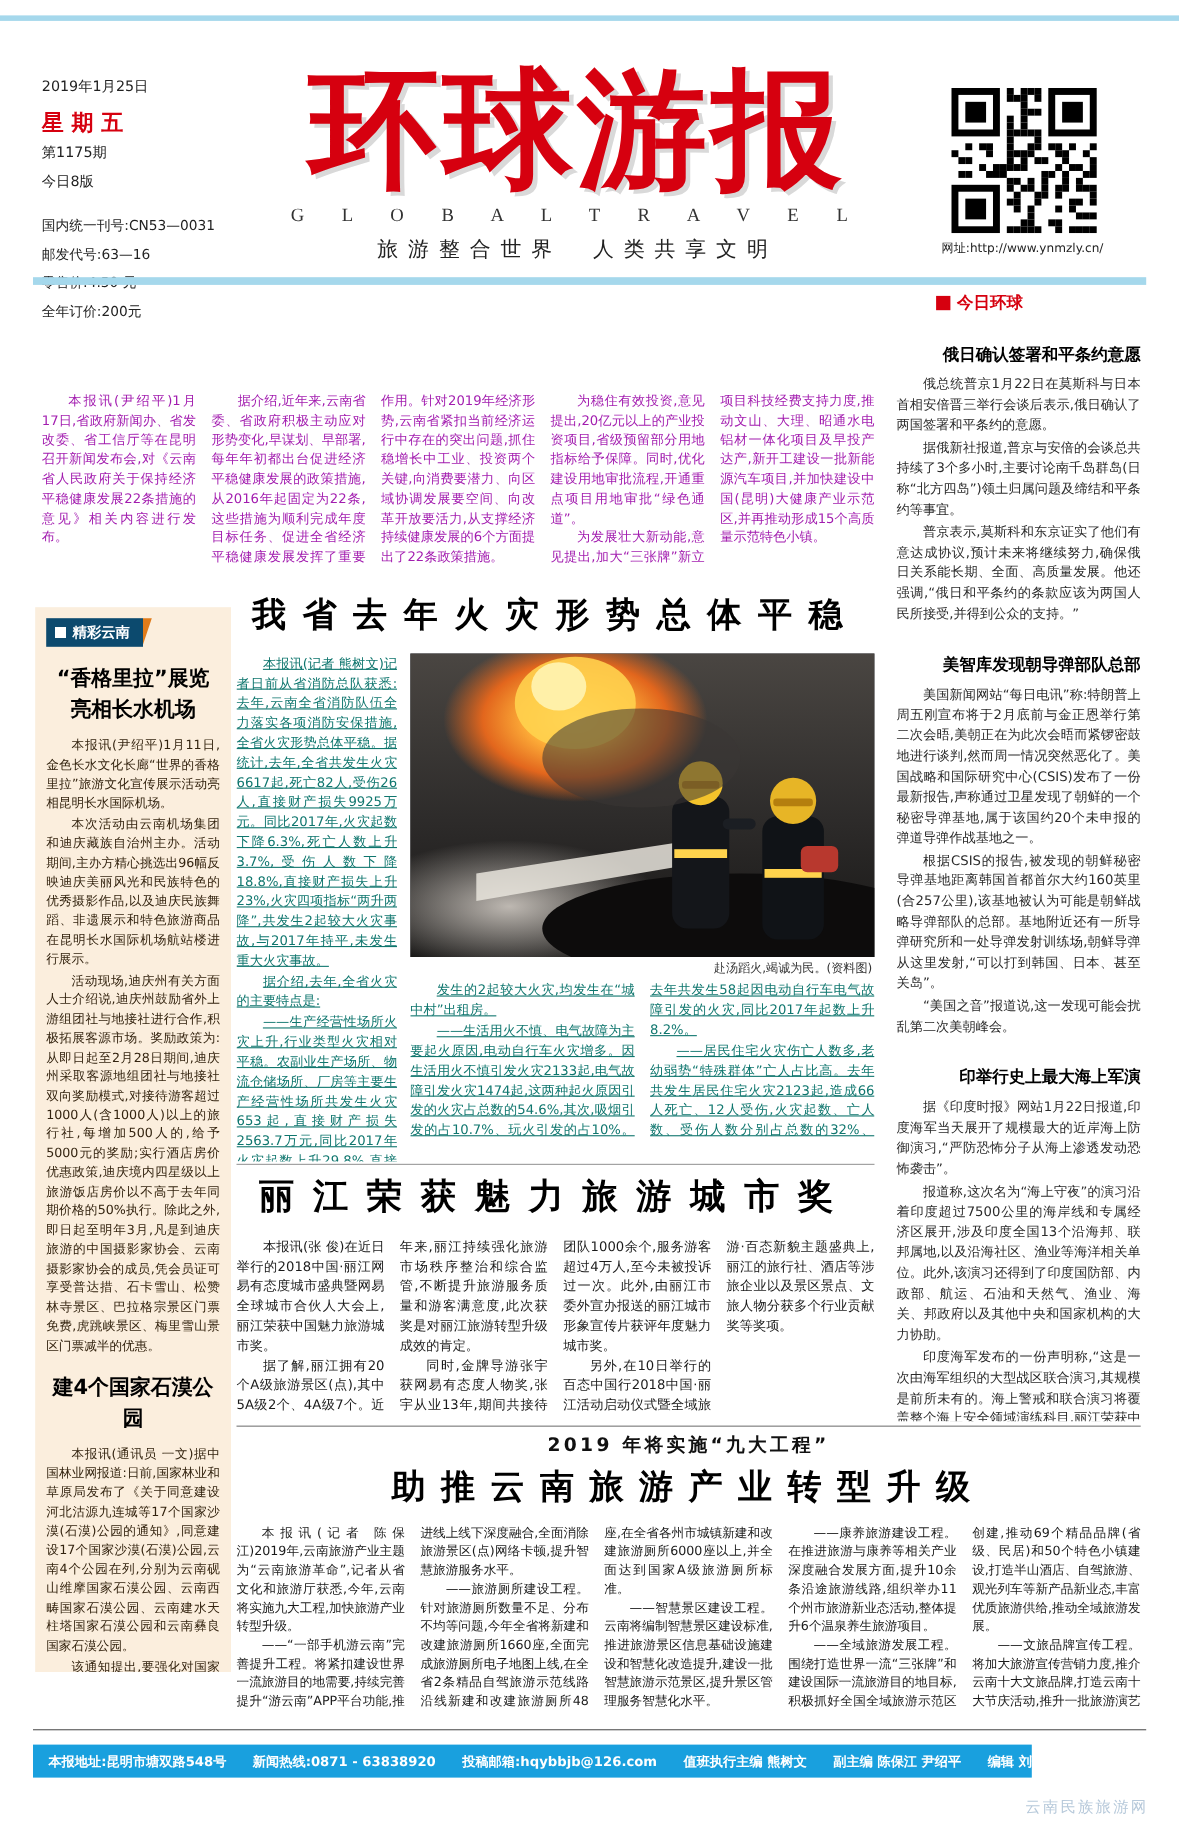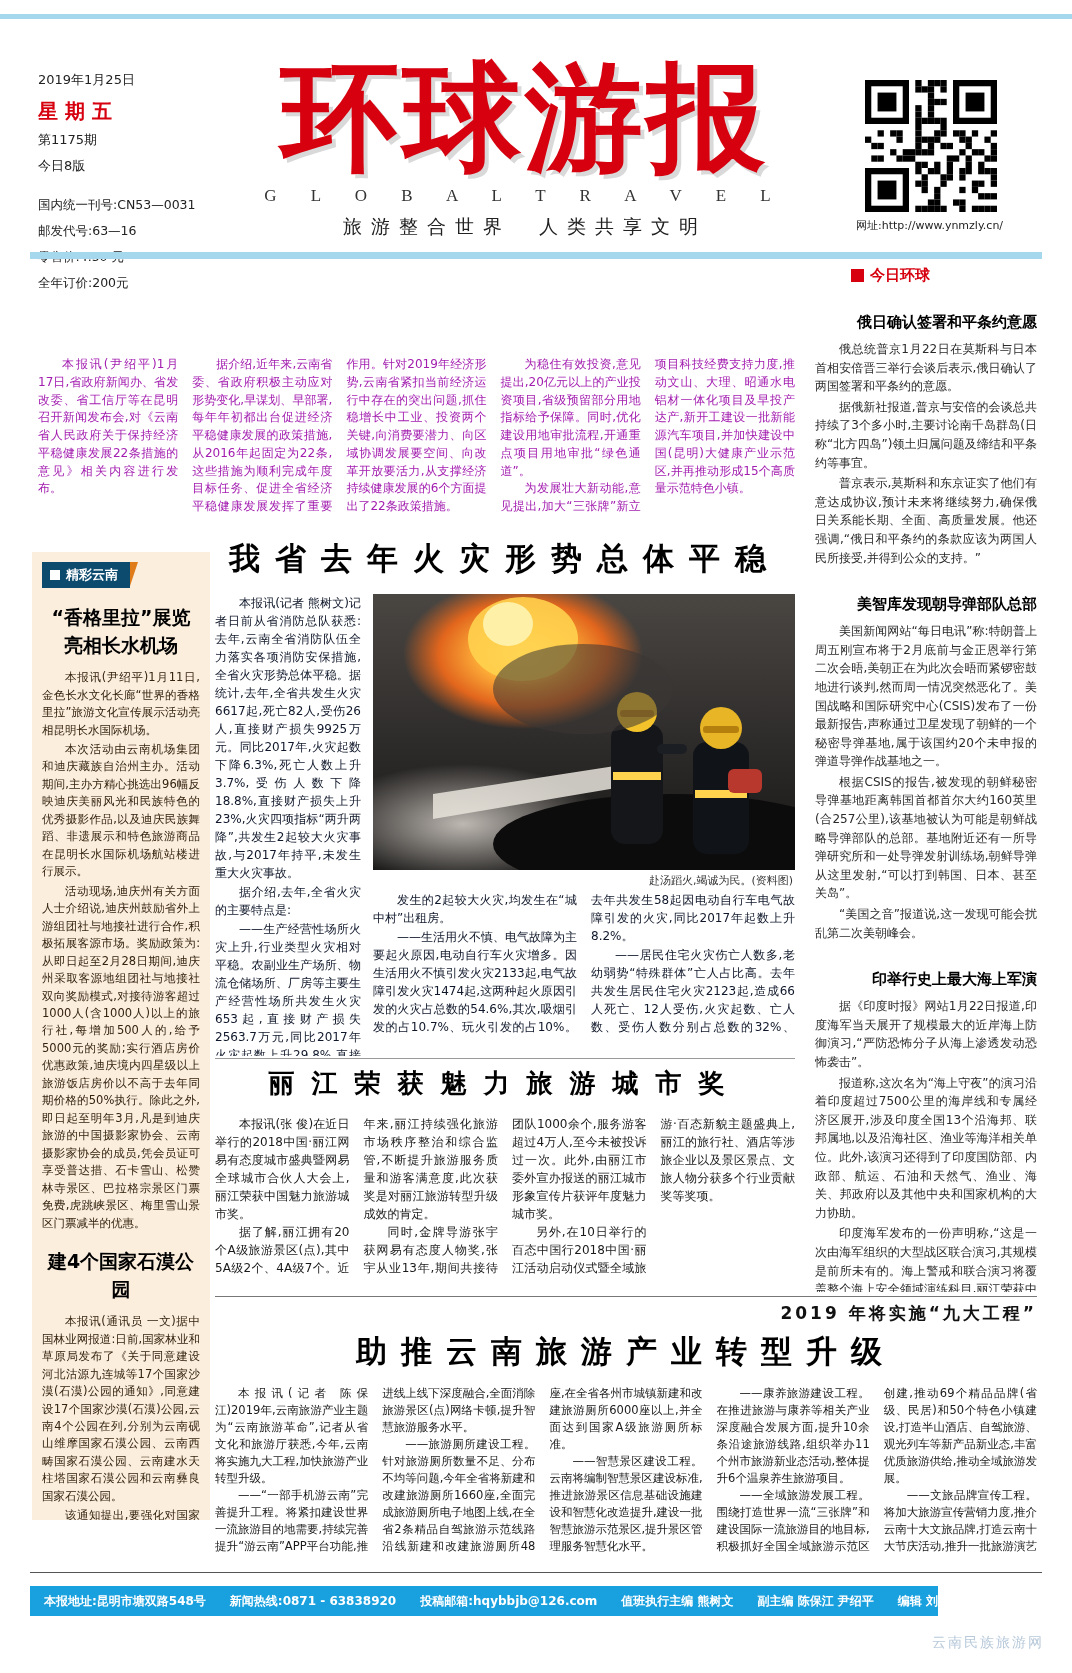--- a/index.html
+++ b/index.html
@@ -48,36 +48,36 @@
   .left-tag::after{content:"";position:absolute;right:-8px;top:0;border-left:8px solid #e07b1a;
       border-bottom:24px solid transparent;}
   .left-col h2{font-size:19px;font-weight:900;text-align:center;line-height:1.45;color:#000;margin:16px 0 10px 0;}
   .left-col p{font-size:11.5px;line-height:1.52;color:#33230f;margin-bottom:2px;}
 
   
   .fire{position:absolute;left:215px;top:538px;width:580px;}
   .fire .headline{text-align:center;font-weight:900;font-size:31px;letter-spacing:15px;color:#000;white-space:nowrap;}
   .fire-grid{display:grid;grid-template-columns:146px 1fr;column-gap:12px;margin-top:14px;}
   .fire-c1{grid-row:1 / span 3;height:462px;overflow:hidden;}
-  .fire-c1 p,.fire-below p{font-size:12px;line-height:1.5;color:#0f172a;margin-bottom:1px;}
+  .fire-c1 p,.fire-below p{font-size:12px;line-height:1.5;color:#0f766e;margin-bottom:1px;text-decoration:underline;}
   .photo{width:100%;height:276px;position:relative;overflow:hidden;background:#2a2a2c;}
   .photo svg{display:block;}
   .photo-caption{font-size:11px;color:#333;text-align:right;padding:3px 2px;}
   .fire-below{height:158px;overflow:hidden;column-count:2;column-gap:14px;}
 
   
   .rule{position:absolute;height:1px;background:#9a9a9a;}
   .lijiang{position:absolute;left:215px;top:1066px;width:580px;}
-  .lijiang .headline{text-align:center;font-weight:900;font-size:26px;letter-spacing:17px;color:#000;white-space:nowrap;}
+  .lijiang .headline{text-align:center;font-weight:900;font-size:32px;letter-spacing:17px;color:#000;white-space:nowrap;}
   .lijiang-body{margin-top:14px;height:162px;overflow:hidden;column-count:4;column-gap:14px;
       font-size:12px;line-height:1.5;color:#1a1a1a;}
 
   
   .jiuda{position:absolute;left:215px;top:1302px;width:822px;}
-  .jiuda .kicker{text-align:right;font-weight:bold;font-size:17px;letter-spacing:3px;color:#111;}
+  .jiuda .kicker{text-align:center;font-weight:bold;font-size:17px;letter-spacing:3px;color:#111;}
   .jiuda .headline{text-align:center;font-weight:900;font-size:31px;letter-spacing:14px;color:#000;margin-top:6px;white-space:nowrap;}
   .jiuda-body{margin-top:12px;height:178px;overflow:hidden;column-count:5;column-gap:14px;
       font-size:11.5px;line-height:1.48;color:#1a1a1a;}
 
   
   .footer-line{position:absolute;left:30px;top:1572px;width:1012px;height:1px;background:#555;}
   .footer-bar{position:absolute;left:30px;top:1586px;width:908px;height:30px;background:#19a0de;
       display:flex;align-items:center;gap:24px;padding:0 14px;box-sizing:border-box;}
   .footer-bar span{color:#fff;font-size:12px;font-weight:bold;white-space:nowrap;}
   .watermark{position:absolute;right:28px;top:1634px;font-size:14px;color:#b7c9da;letter-spacing:2px;}

